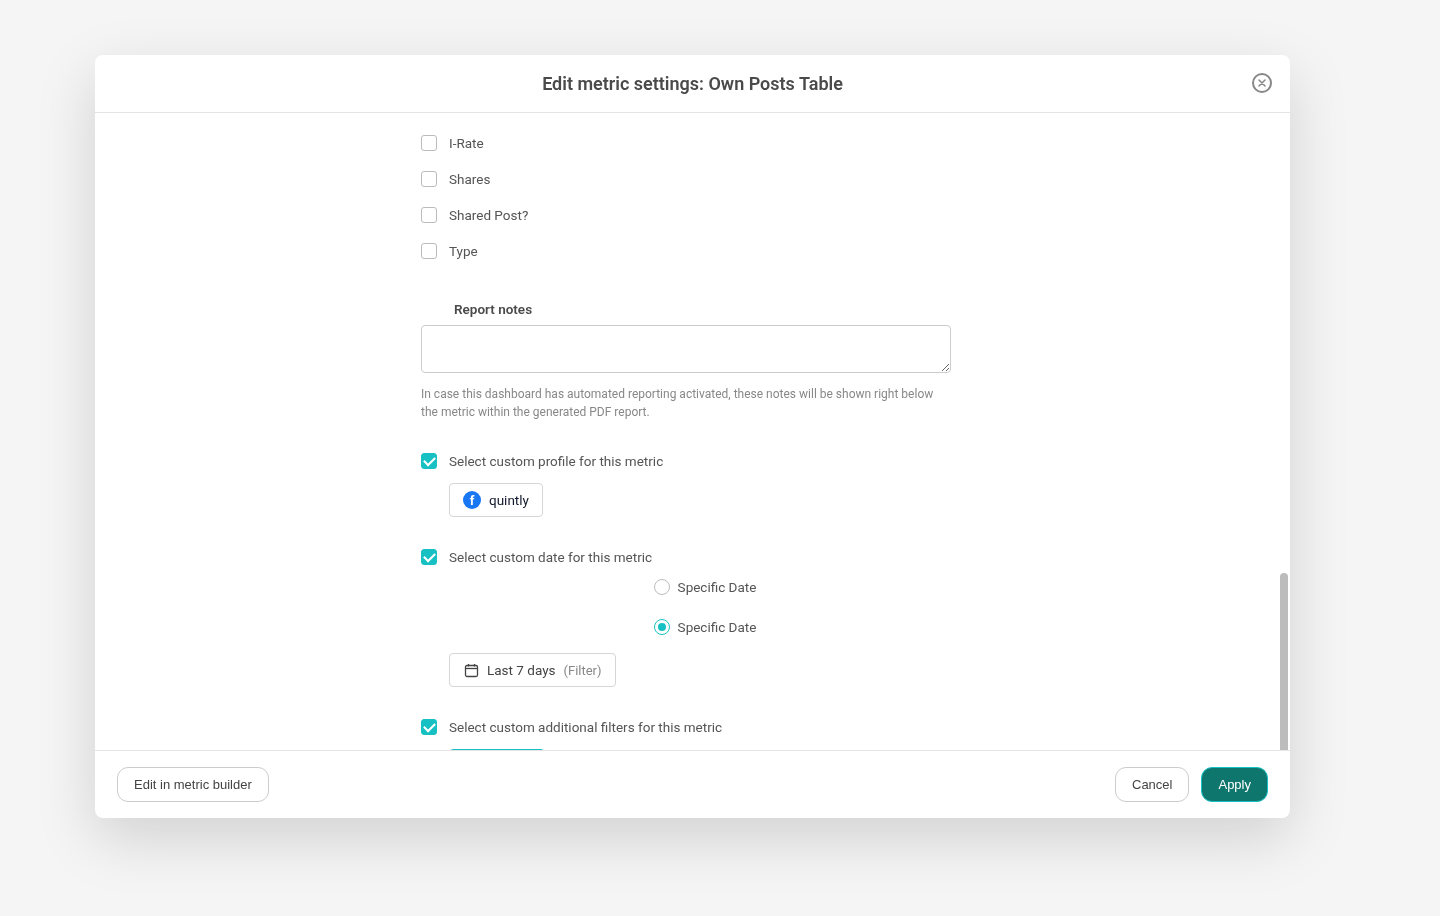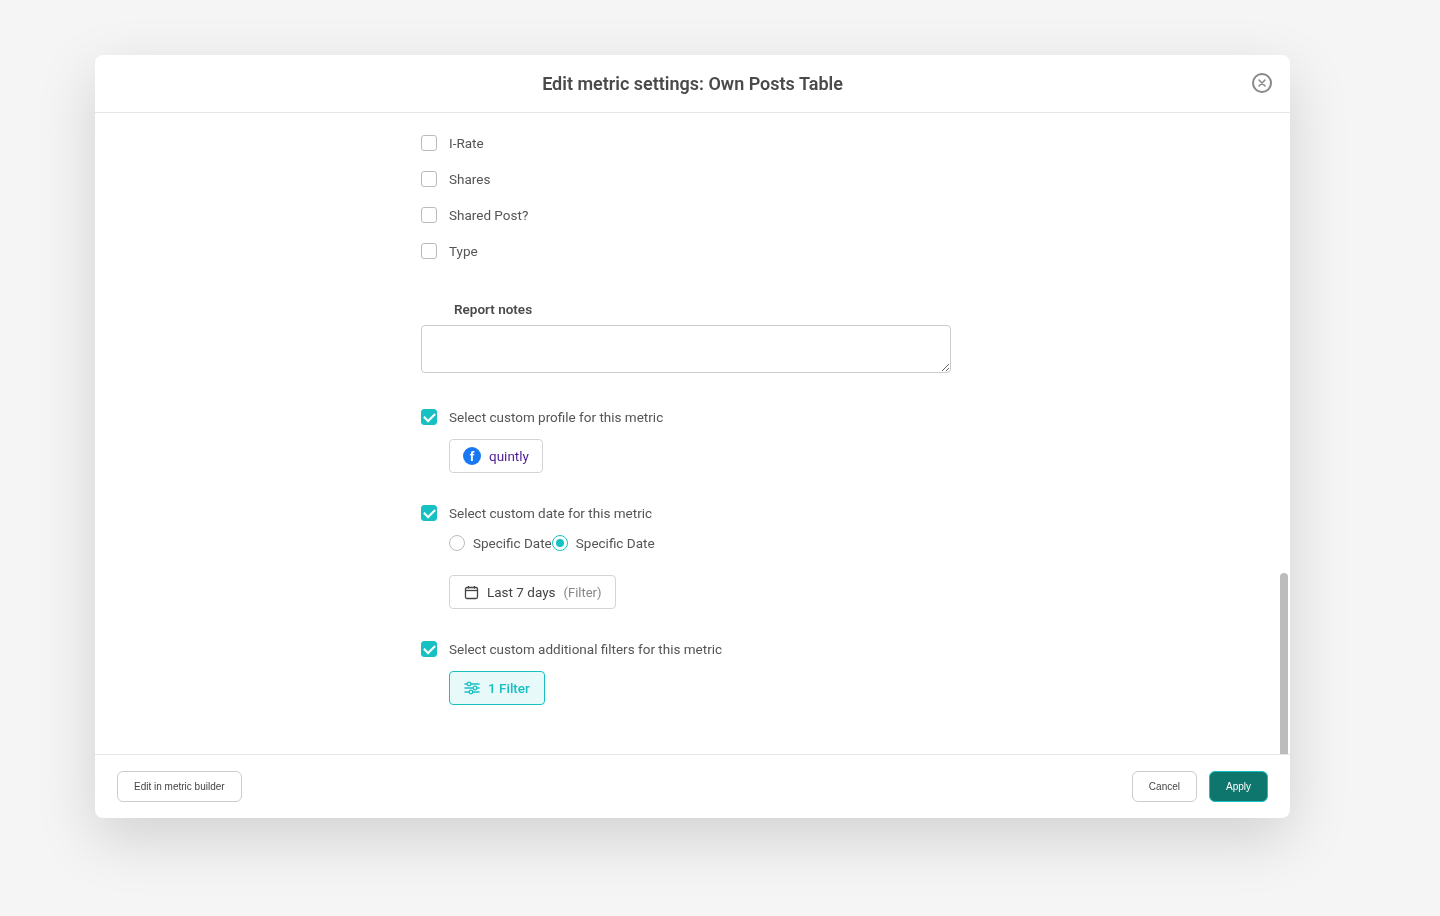--- a/index.html
+++ b/index.html
@@ -147,25 +147,27 @@
       border-radius: 50%;
       display: flex;
       align-items: center;
       justify-content: center;
       color: white;
       font-weight: bold;
       font-size: 13px;
     }
     .profile-name {
       font-size: 13.5px;
-      color: #4c1d95;
+      color: #0f172a;
     }
     .radio-row {
       display: flex;
       align-items: center;
+      gap: 24px;
+      flex-direction: column;
     }
     .radio-option {
       display: flex;
       align-items: center;
       gap: 8px;
       cursor: pointer;
     }
     .radio {
       width: 16px;
       height: 16px;
@@ -190,21 +192,21 @@
       color: #555;
     }
     .date-chip {
       display: inline-flex;
       align-items: center;
       gap: 8px;
       padding: 8px 13px;
       border: 1px solid #d5d5d5;
       border-radius: 4px;
       background: white;
-      margin-top: 24px;
+      margin-top: 18px;
       cursor: pointer;
     }
     .cal-icon {
       width: 16px;
       height: 16px;
       display: inline-flex;
       align-items: center;
       justify-content: center;
     }
     .date-main {
@@ -239,22 +241,22 @@
       display: flex;
       align-items: center;
       justify-content: space-between;
     }
     .footer-right {
       display: flex;
       gap: 12px;
     }
     .btn {
       padding: 9px 16px;
-      border-radius: 6px;
-      font-size: 10px;
+      border-radius: 11px;
+      font-size: 13px;
       cursor: pointer;
       border: 1px solid #ccc;
       background: white;
       color: #444;
       font-weight: 500;
     }
     .btn-primary {
       background: #0f766e;
       border-color: #17c1c3;
       color: white;
@@ -301,20 +303,21 @@
         <div class="checkbox"></div>
         <span class="checkbox-label">Shared Post?</span>
       </div>
       <div class="checkbox-row">
         <div class="checkbox"></div>
         <span class="checkbox-label">Type</span>
       </div>
 
       <div class="section-label">Report notes</div>
       <textarea class="textarea" value="" style=""></textarea>
+      <div class="helper-text">In case this dashboard has automated reporting activated, these notes will be shown right below the metric within the generated PDF report.</div>
 
       <div class="section-block">
         <div class="checkbox-row">
           <div class="checkbox checked"></div>
           <span class="checkbox-label">Select custom profile for this metric</span>
         </div>
         <div class="sub-content">
           <div class="profile-chip">
             <span class="fb-icon">f</span>
             <span class="profile-name">quintly</span>

